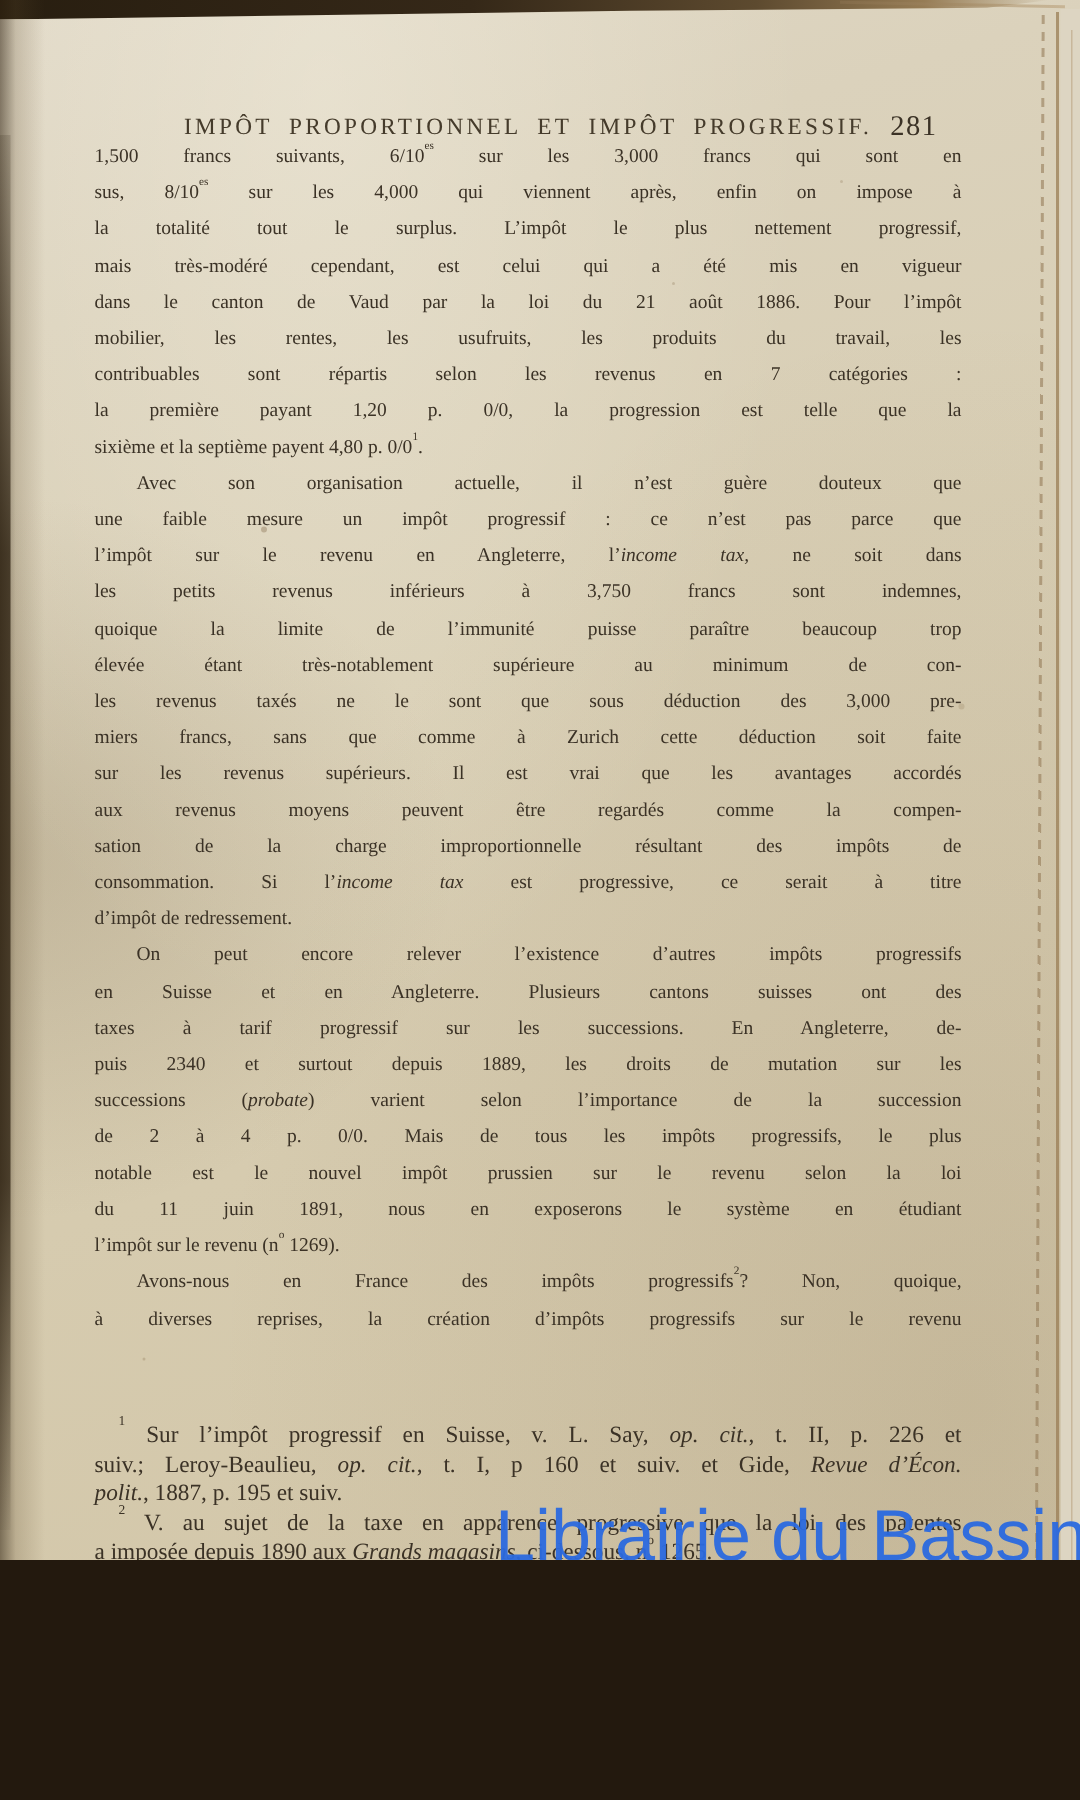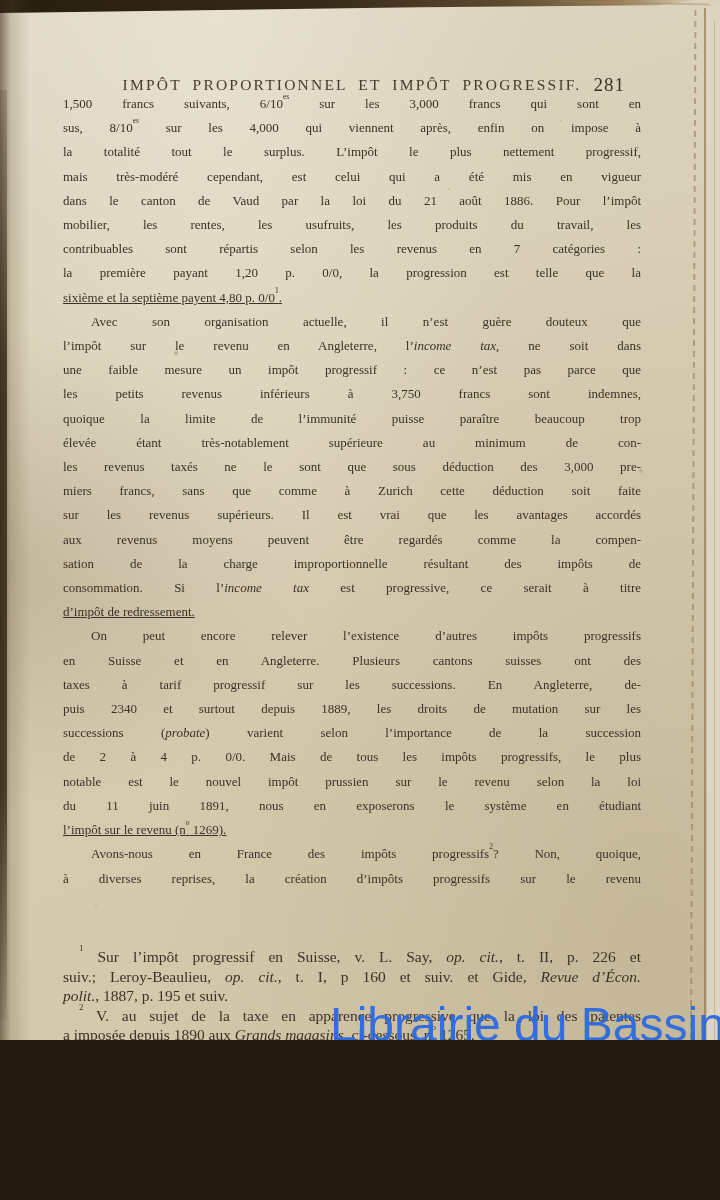--- a/index.html
+++ b/index.html
@@ -45,21 +45,21 @@
       560px 120px 0 0 rgba(110,80,45,0.20),
       95px 905px 0 0 rgba(110,80,45,0.22),
       640px 470px 0 1px rgba(110,80,45,0.16);}
   
   .header{position:absolute;left:63px;top:76px;width:578px;height:24px;
     color:#453b2b;font-size:15.5px;letter-spacing:2.2px;word-spacing:5px;text-align:center;}
   .page-number{position:absolute;right:16px;top:-2px;font-size:19px;letter-spacing:1px;color:#3b3226;}
   .body-text{position:absolute;left:63px;top:92px;width:578px;
     color:#3b3226;font-size:13px;line-height:24.2px;}
   .body-text .line{text-align:justify;text-align-last:justify;white-space:normal;}
-  .body-text .line.last{text-align-last:left;text-decoration:underline;}
+  .body-text .line.last{text-align-last:left;}
   .para.indent .line:first-child{text-indent:28px;}
   sup{font-size:.58em;line-height:0;position:relative;top:-.5em;}
   .footnotes{position:absolute;left:63px;top:947px;width:578px;
     color:#3b3226;font-size:15.5px;line-height:19.6px;}
   .footnotes .line{text-align:justify;text-align-last:justify;}
   .footnotes .line.last{text-align-last:left;}
   .footnotes .para.indent .line:first-child{text-indent:16px;}
   i{font-style:italic;}
   .watermark{position:absolute;left:330px;top:997px;white-space:nowrap;
     font-family:"Liberation Sans", sans-serif;font-size:48px;font-weight:400;
@@ -93,22 +93,22 @@
         <div class="line">la totalité tout le surplus. L’impôt le plus nettement progressif,</div>
         <div class="line">mais très-modéré cependant, est celui qui a été mis en vigueur</div>
         <div class="line">dans le canton de Vaud par la loi du 21 août 1886. Pour l’impôt</div>
         <div class="line">mobilier, les rentes, les usufruits, les produits du travail, les</div>
         <div class="line">contribuables sont répartis selon les revenus en 7 catégories :</div>
         <div class="line">la première payant 1,20 p. 0/0, la progression est telle que la</div>
         <div class="line last">sixième et la septième payent 4,80 p. 0/0<sup>1</sup>.</div>
       </div>
       <div class="para indent">
         <div class="line">Avec son organisation actuelle, il n’est guère douteux que</div>
+        <div class="line">une faible mesure un impôt progressif : ce n’est pas parce que</div>
         <div class="line">l’impôt sur le revenu en Angleterre, l’<i>income tax,</i> ne soit dans</div>
-        <div class="line">une faible mesure un impôt progressif : ce n’est pas parce que</div>
         <div class="line">les petits revenus inférieurs à 3,750 francs sont indemnes,</div>
         <div class="line">quoique la limite de l’immunité puisse paraître beaucoup trop</div>
         <div class="line">élevée étant très-notablement supérieure au minimum de con-</div>
         <div class="line">les revenus taxés ne le sont que sous déduction des 3,000 pre-</div>
         <div class="line">miers francs, sans que comme à Zurich cette déduction soit faite</div>
         <div class="line">sur les revenus supérieurs. Il est vrai que les avantages accordés</div>
         <div class="line">aux revenus moyens peuvent être regardés comme la compen-</div>
         <div class="line">sation de la charge improportionnelle résultant des impôts de</div>
         <div class="line">consommation. Si l’<i>income tax</i> est progressive, ce serait à titre</div>
         <div class="line last">d’impôt de redressement.</div>

